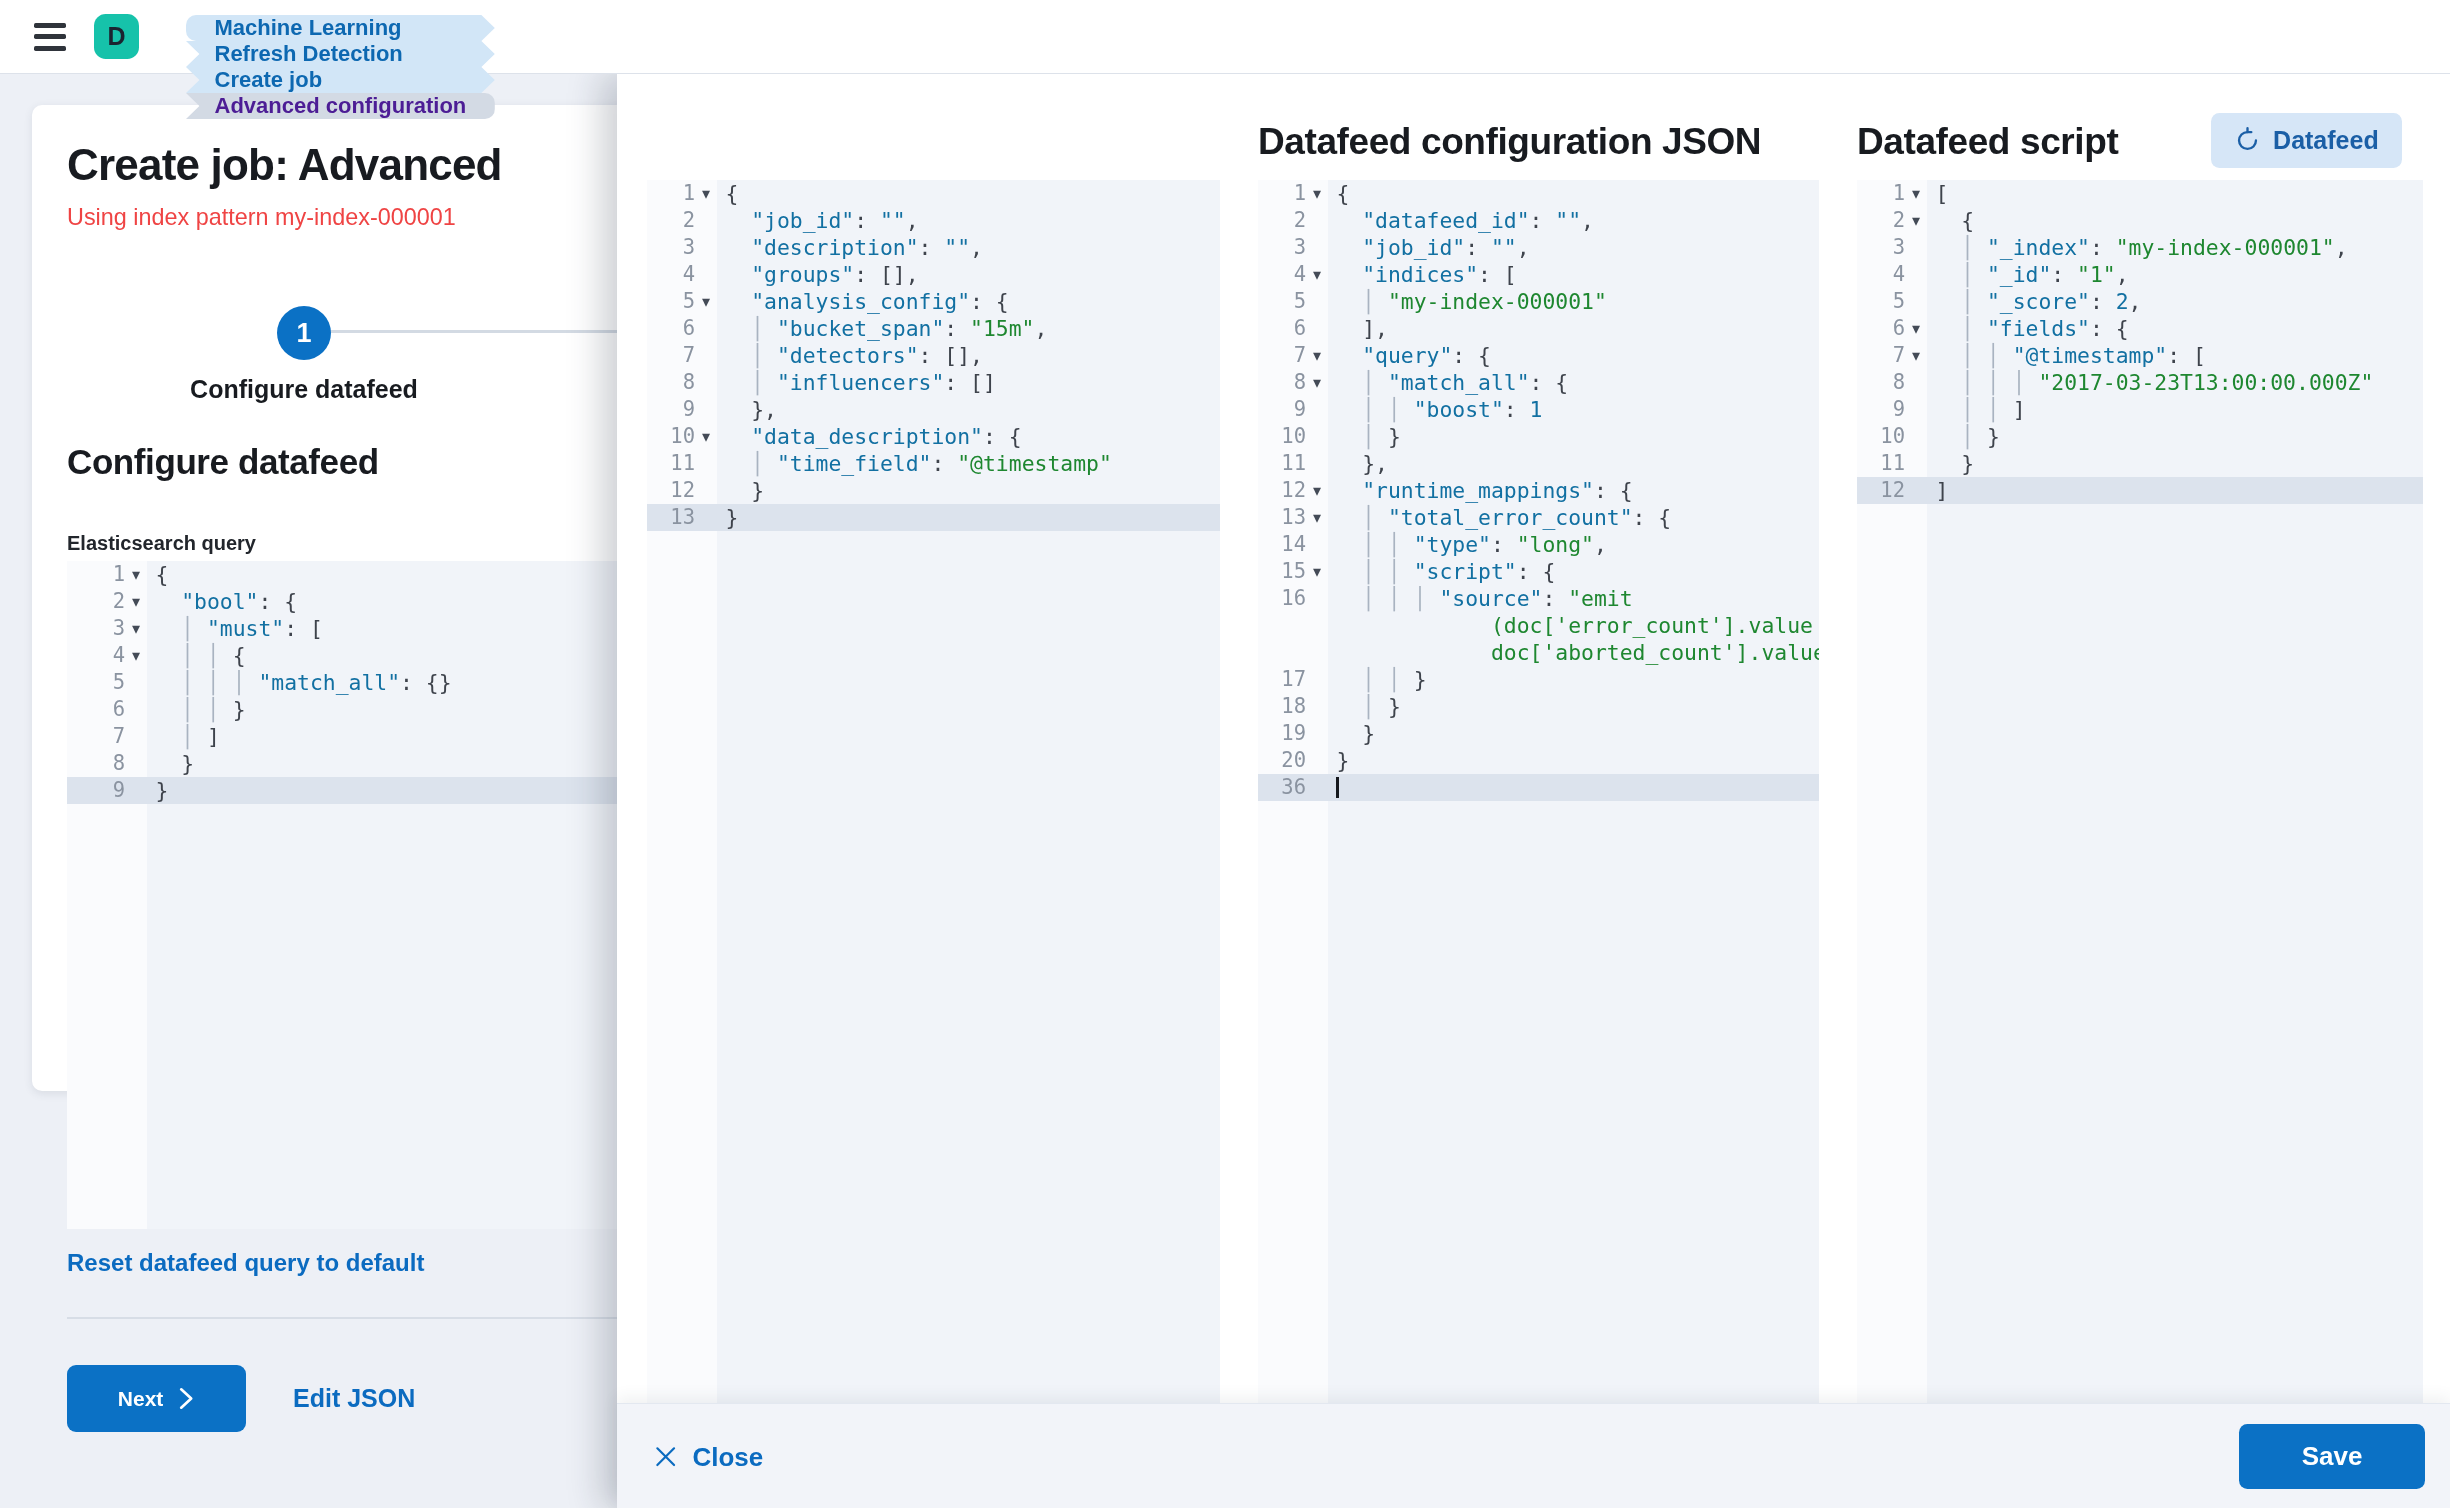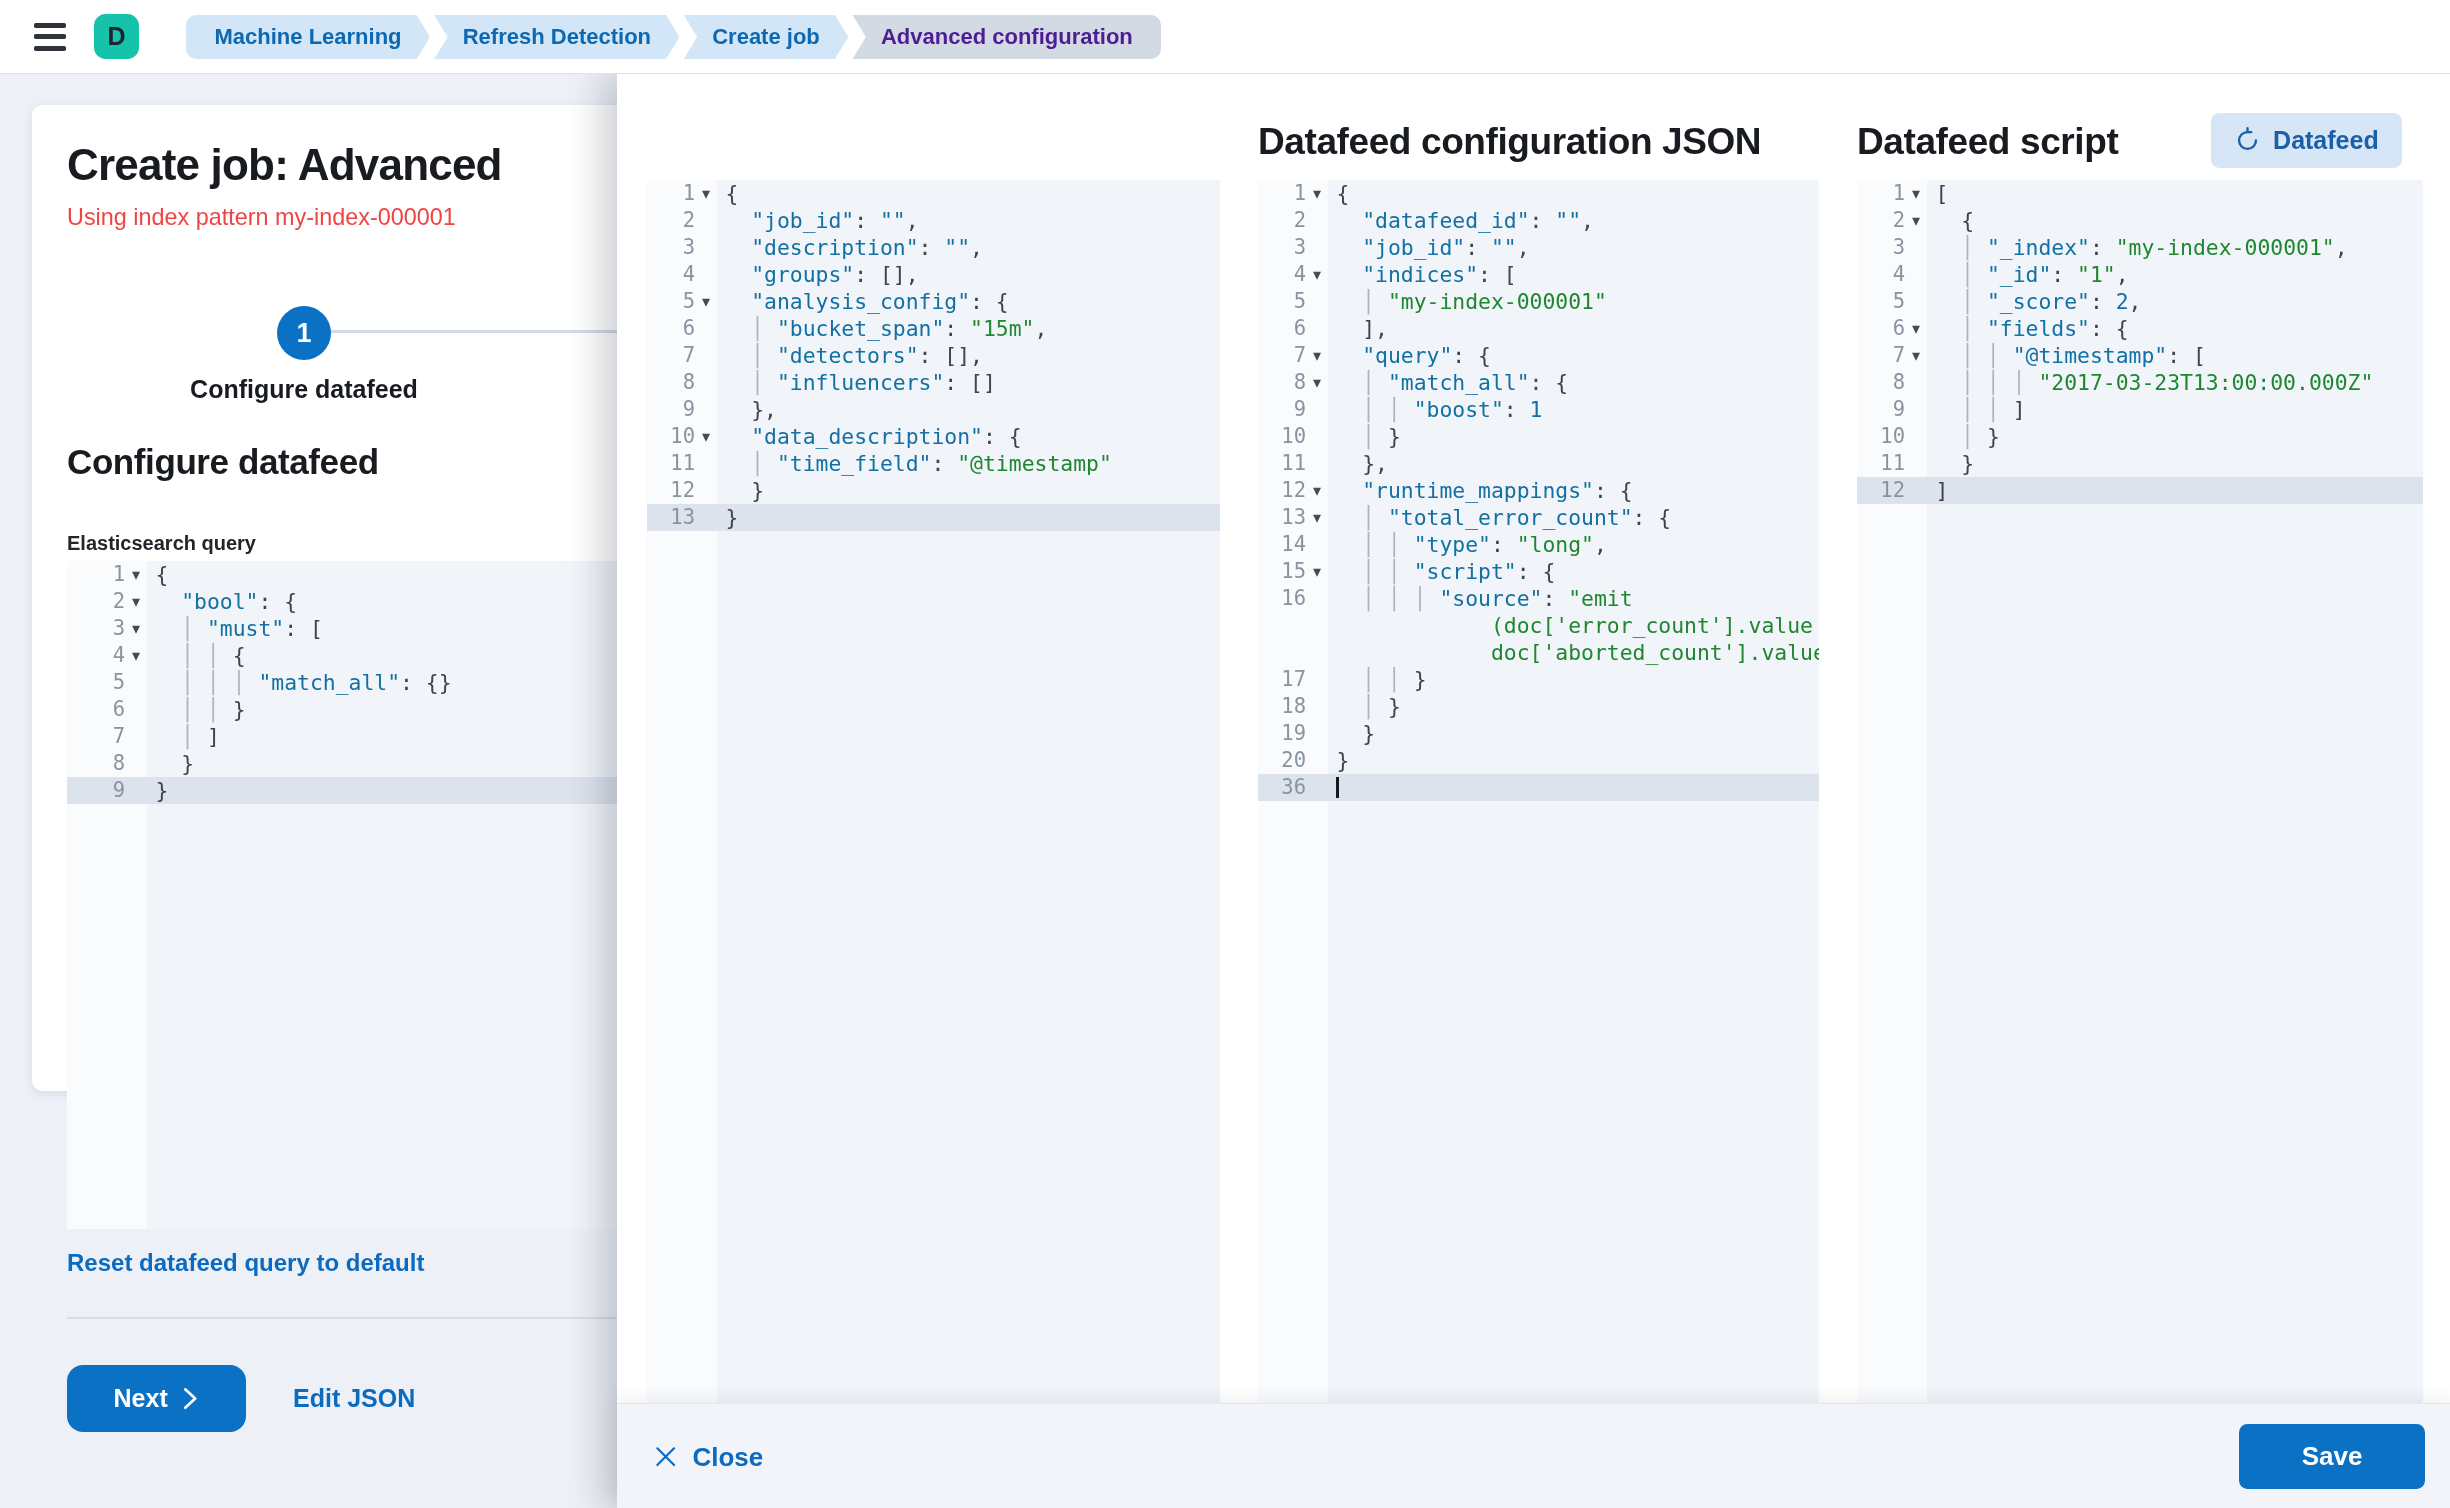--- a/index.html
+++ b/index.html
@@ -8,21 +8,21 @@
 
   
   .nav { position:absolute; left:0; top:0; width:2450px; height:74px;
     background:#ffffff; border-bottom:0.8px solid #dde2ea; z-index:10; }
   .hamburger { position:absolute; left:34px; top:22.6px; width:32px; height:28.5px;
     display:flex; flex-direction:column; justify-content:space-between; cursor:pointer; }
   .hamburger i { display:block; height:5px; border-radius:1.7px; background:#2f343b; }
   .avatar { position:absolute; left:94px; top:14.2px; width:45px; height:45px;
     border-radius:11.7px; background:#16c2aa; color:#1b2430; font-size:25px; font-weight:700;
     display:flex; align-items:center; justify-content:center; }
-  .crumbs { position:absolute; left:186px; top:15px; height:60px; display:flex; }
+  .crumbs { position:absolute; left:186px; top:15px; height:60px; display:flex;flex-direction:column; }
   .crumb { height:44px; display:flex; align-items:center; padding:0 28.5px;
     font-size:22px; font-weight:600; margin-right:4.2px; white-space:nowrap; }
   .crumb.blue { background:#d2e6f7; color:#0d68b1; }
   .crumb.gray { background:#d3dae4; color:#4c1d95;text-align:center; }
   .crumb.first { clip-path:polygon(0 0, calc(100% - 13.4px) 0, 100% 50%, calc(100% - 13.4px) 100%, 0 100%); border-radius:10px 0 0 10px; }
   .crumb.mid   { clip-path:polygon(0 0, calc(100% - 13.4px) 0, 100% 50%, calc(100% - 13.4px) 100%, 0 100%, 13.4px 50%); }
   .crumb.last  { clip-path:polygon(0 0, 100% 0, 100% 100%, 0 100%, 13.4px 50%); border-radius:0 10px 10px 0; }
 
   
   .card { position:absolute; left:32px; top:105px; width:596px; height:986px;
@@ -36,21 +36,21 @@
   .step-line { position:absolute; left:298px; top:225px; width:298px; height:3.3px; background:#d3dae3; }
   .step-label { position:absolute; left:142px; top:270px; width:260px; text-align:center;
     font-size:25px; font-weight:800; color:#181b20; }
   .section-heading { position:absolute; left:35px; top:337px; font-size:35px; font-weight:800;
     letter-spacing:-0.4px; color:#181b20; }
   .es-label { position:absolute; left:35px; top:427px; font-size:20px; font-weight:700; color:#22262c; }
   .reset-link { position:absolute; left:35px; top:1144px; font-size:24px; font-weight:600;
     color:#0b6bc0; cursor:pointer; }
   .divider { position:absolute; left:35px; top:1212px; width:561px; height:1.7px; background:#d7dde6; }
   .next-btn { position:absolute; left:35px; top:1260px; width:179px; height:67px;
-    background:#0b71c5; border:none; border-radius:16px; color:#fff; font-size:25px; font-weight:600;
+    background:#0b71c5; border:none; border-radius:9px; color:#fff; font-size:21px; font-weight:600;
     font-family:"Liberation Sans",sans-serif; display:flex; align-items:center; justify-content:center;
     gap:13.4px; cursor:pointer; }
   .editjson-link { position:absolute; left:261px; top:1279px; font-size:25px; font-weight:600;
     color:#0b6bc0; cursor:pointer; }
 
   
   .flyout { position:absolute; left:617px; top:74px; width:1833px; height:1435px;
     background:#ffffff; box-shadow:-15px 0 33px rgba(30,40,60,.22); z-index:5; }
   .panel-title { position:absolute; top:47px; font-size:37px; font-weight:800;
     letter-spacing:-0.4px; color:#181b20; white-space:nowrap; }

